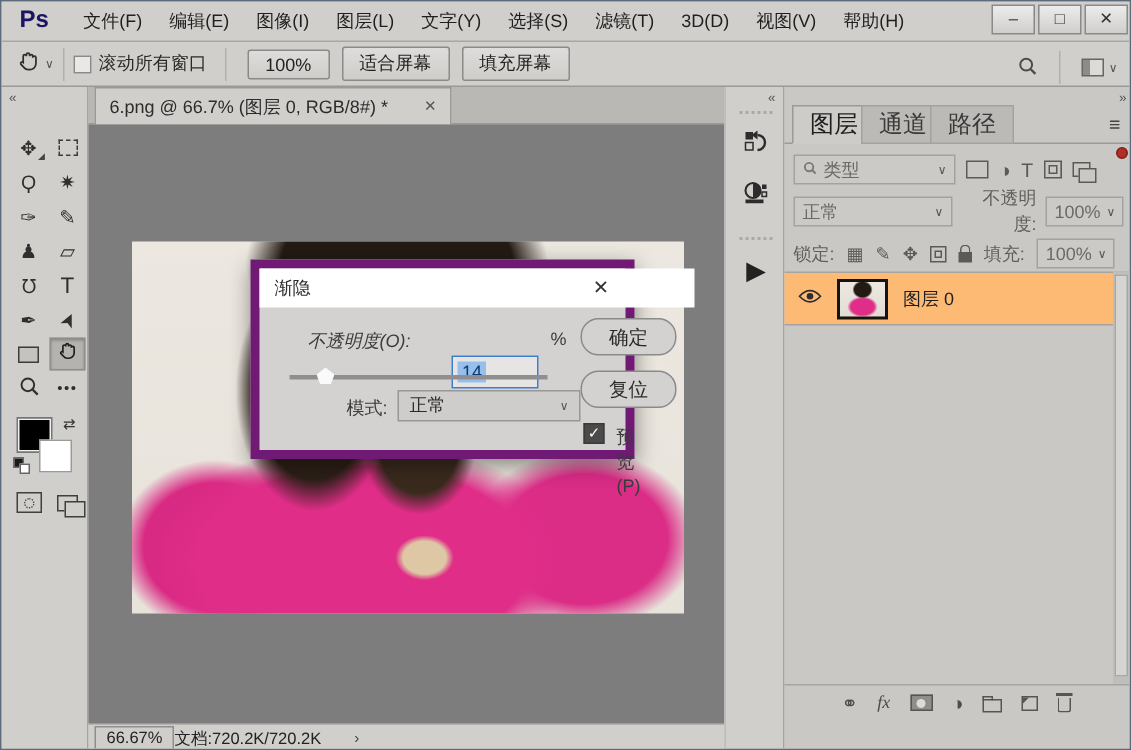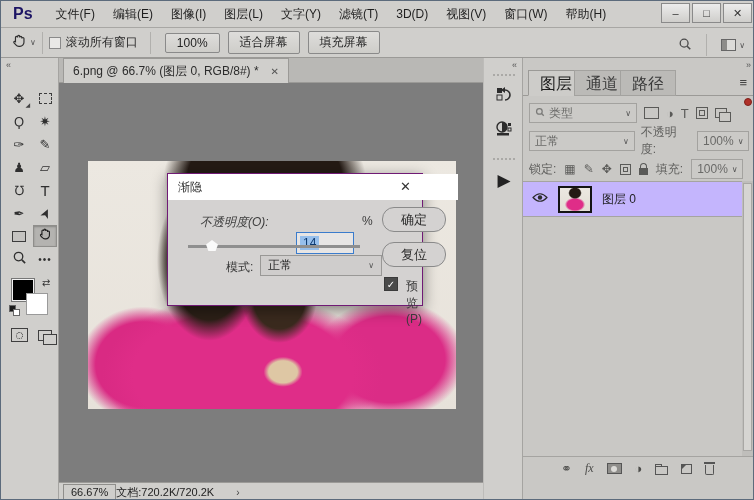--- a/index.html
+++ b/index.html
@@ -51,21 +51,21 @@
   .screen-ic { position:relative; width:14px; height:11px; border:1px solid #3f3f3f; }
   .screen-ic::before { content:''; position:absolute; left:4px; top:3px; width:12px; height:9px;
                        border:1px solid #3f3f3f; background:#d0cfcc; }
 
   
   #docarea { position:absolute; left:58px; top:57px; width:424px; height:443px; background:#b9b8b5; }
   #tabbar { position:absolute; left:0; top:0; width:424px; height:25px; background:#b9b8b5;
             border-bottom:1px solid #9b9a97; }
   #doctab { position:absolute; left:4px; top:0; height:25px; background:#d0cfcc;
             border:1px solid #9b9a97; border-bottom:none; display:flex; align-items:center;
-            padding:0 9px; gap:12px; font-size:12px; color:#2c2c2c; }
+            padding:0 9px; gap:24px; font-size:12px; color:#2c2c2c; }
   #doctab .close { font-size:10px; color:#555; }
   #canvas { position:absolute; left:0; top:25px; width:424px; height:399px; background:#7d7d7d; }
   #photo { position:absolute; left:29px; top:78px; width:368px; height:248px;
            background:
              radial-gradient(ellipse 26px 20px at 53% 85%, #dec7a4 0 55%, rgba(222,199,164,0) 75%),
              radial-gradient(ellipse 140px 85px at 48% 6%,  #241a14 0 55%, rgba(36,26,20,0) 72%),
              radial-gradient(ellipse 75px 115px at 33% 40%, #2c2017 0 52%, rgba(44,32,23,0) 70%),
              radial-gradient(ellipse 58px 70px at 52% 55%,  #3a2a1e 0 45%, rgba(58,42,30,0) 65%),
              radial-gradient(ellipse 200px 115px at 42% 86%,#df2d88 0 55%, rgba(223,45,136,0) 70%),
              radial-gradient(ellipse 95px 85px at 15% 82%,  #d92a83 0 50%, rgba(217,42,131,0) 68%),
@@ -85,36 +85,36 @@
   .dock-ic { position:absolute; left:0; width:40px; text-align:center; color:#222; }
 
   
   #rightpanel { position:absolute; left:522px; top:57px; width:232px; height:443px; background:#c9c8c5; }
   #rightpanel .collapse { position:absolute; right:4px; top:2px; font-size:9px; color:#555; }
   #ptabs { position:absolute; left:0; top:12px; width:232px; height:26px; border-bottom:1px solid #9b9a97; }
   .ptab { position:absolute; top:0; height:26px; padding:0 11px; line-height:25px; font-size:16px; }
   .ptab.active { background:#cdccc9; border:1px solid #9b9a97; border-bottom:1px solid #cdccc9; color:#1e1e1e; }
   .ptab.inactive { background:#bbbab7; border:1px solid #a3a29f; color:#3a3a3a; }
   #ptab-menu { position:absolute; right:8px; top:5px; font-size:13px; color:#444; }
-  .prow { position:absolute; left:0; width:232px; display:flex; align-items:center; color:#5f5f5d; }
+  .prow { position:absolute; left:0; width:232px; display:flex; align-items:center; color:#5f5f5d;text-align:right; }
   .ddl { height:20px; border:1px solid #a3a29f; background:#cbcac7; display:flex; align-items:center;
          padding:0 5px; gap:4px; color:#6a6a68; font-size:12px; }
   .ddl .chev { margin-left:auto; }
   .ic { display:inline-flex; align-items:center; justify-content:center; color:#5a5a58; }
   .img-ic { width:15px; height:12px; border:1.5px solid #5a5a58; }
   .frame-ic { width:12px; height:12px; border:1px solid #5a5a58; box-shadow:inset 0 0 0 2px #c9c8c5, inset 0 0 0 3px #5a5a58; }
   .smart-ic { position:relative; width:12px; height:10px; border:1px solid #5a5a58; }
   .smart-ic::before { content:''; position:absolute; left:3px; top:3px; width:10px; height:8px;
                       border:1px solid #5a5a58; background:#c9c8c5; }
   .redpin { position:absolute; right:3px; top:-4px; width:8px; height:8px; border-radius:50%;
             background:#b03028; border:1px solid #7e201a; }
   .lock-ic { position:relative; width:9px; height:7px; background:#5a5a58; margin-top:5px; }
   .lock-ic::before { content:''; position:absolute; top:-5px; left:1px; width:5px; height:5px;
                      border:1.5px solid #5a5a58; border-bottom:none; border-radius:4px 4px 0 0; }
-  #layer-row { position:absolute; left:0; top:123px; width:230px; height:36px; background:#c4b5fd;
+  #layer-row { position:absolute; left:0; top:123px; width:230px; height:36px; background:#fdba74;
                border-top:1px solid #a5a4a1; border-bottom:1px solid #a5a4a1;
                display:flex; align-items:center; }
   #layer-thumb { width:34px; height:27px; border:2px solid #141414; margin-left:10px;
                  background:
                    radial-gradient(ellipse 9px 8px at 50% 22%, #241a14 0 60%, rgba(36,26,20,0) 75%),
                    radial-gradient(ellipse 13px 9px at 50% 72%, #df2d88 0 60%, rgba(223,45,136,0) 78%),
                    linear-gradient(#ece8e1,#e2ddd4); }
   #layer-name { margin-left:10px; color:#1f1f1f; }
   #pscroll { position:absolute; right:2px; top:123px; width:11px; height:275px; background:#bfbebb; }
   #pscroll .thumb { position:absolute; left:1px; top:2px; width:9px; height:268px; background:#d6d5d2;
@@ -130,21 +130,21 @@
                        border:1px solid #555; border-bottom:none; }
   .newl-ic { position:relative; width:11px; height:10px; border:1px solid #555; }
   .newl-ic::before { content:''; position:absolute; left:0; top:0; border-style:solid;
                      border-width:4px 4px 0 0; border-color:#555 transparent transparent transparent; }
   .trash-ic { position:relative; width:9px; height:10px; border:1px solid #555; border-top:none;
               margin-top:3px; border-radius:0 0 2px 2px; }
   .trash-ic::before { content:''; position:absolute; top:-3px; left:-2px; width:11px; height:2px; background:#555; }
 
   
   #fade-dialog { position:absolute; left:166px; top:172px; width:256px; height:133px;
-                 background:#d4d2d1; border:1px solid #701a75; box-shadow:0 4px 14px rgba(0,0,0,.45); }
+                 background:#d4d2d1; border:6px solid #701a75; box-shadow:0 4px 14px rgba(0,0,0,.45); }
   #fd-title { position:absolute; left:0; top:0; width:290px; height:26px; background:#fff;
               display:flex; align-items:center; }
   #fd-title .t { margin-left:10px; color:#2b2b2b; }
   #fd-close { position:absolute; right:11px; top:5px; font-size:13px; color:#333; }
   .fd-label { position:absolute; color:#3b3b3b; }
   #fd-input { position:absolute; left:128px; top:34px; width:58px; height:22px; background:#e7e5e4;
               border:1px solid #3b7ccc; display:flex; align-items:center; padding-left:3px;margin-top:24px; }
   #fd-input .selval { background:#96bfec; color:#0d3a70; padding:0 3px; font-size:12px; }
   .pill-btn { position:absolute; left:214px; width:64px; height:25px; border:1px solid #8a8a8a;
               border-radius:12px; background:#d4d2d1; text-align:center; line-height:23px;
@@ -164,24 +164,24 @@
 
 <div id="app">
 
   <div id="menubar">
     <span id="ps-logo">Ps</span>
     <span class="menu-item">文件(F)</span>
     <span class="menu-item">编辑(E)</span>
     <span class="menu-item">图像(I)</span>
     <span class="menu-item">图层(L)</span>
     <span class="menu-item">文字(Y)</span>
+    <span class="menu-item">选择(S)</span>
     <span class="menu-item">滤镜(T)</span>
     <span class="menu-item">3D(D)</span>
     <span class="menu-item">视图(V)</span>
-    <span class="menu-item">窗口(W)</span>
     <span class="menu-item">帮助(H)</span>
     <div id="win-controls">
       <div class="win-btn">–</div>
       <div class="win-btn">□</div>
       <div class="win-btn">✕</div>
     </div>
   </div>
 
   <div id="optionsbar">
     <span id="tool-preset">

